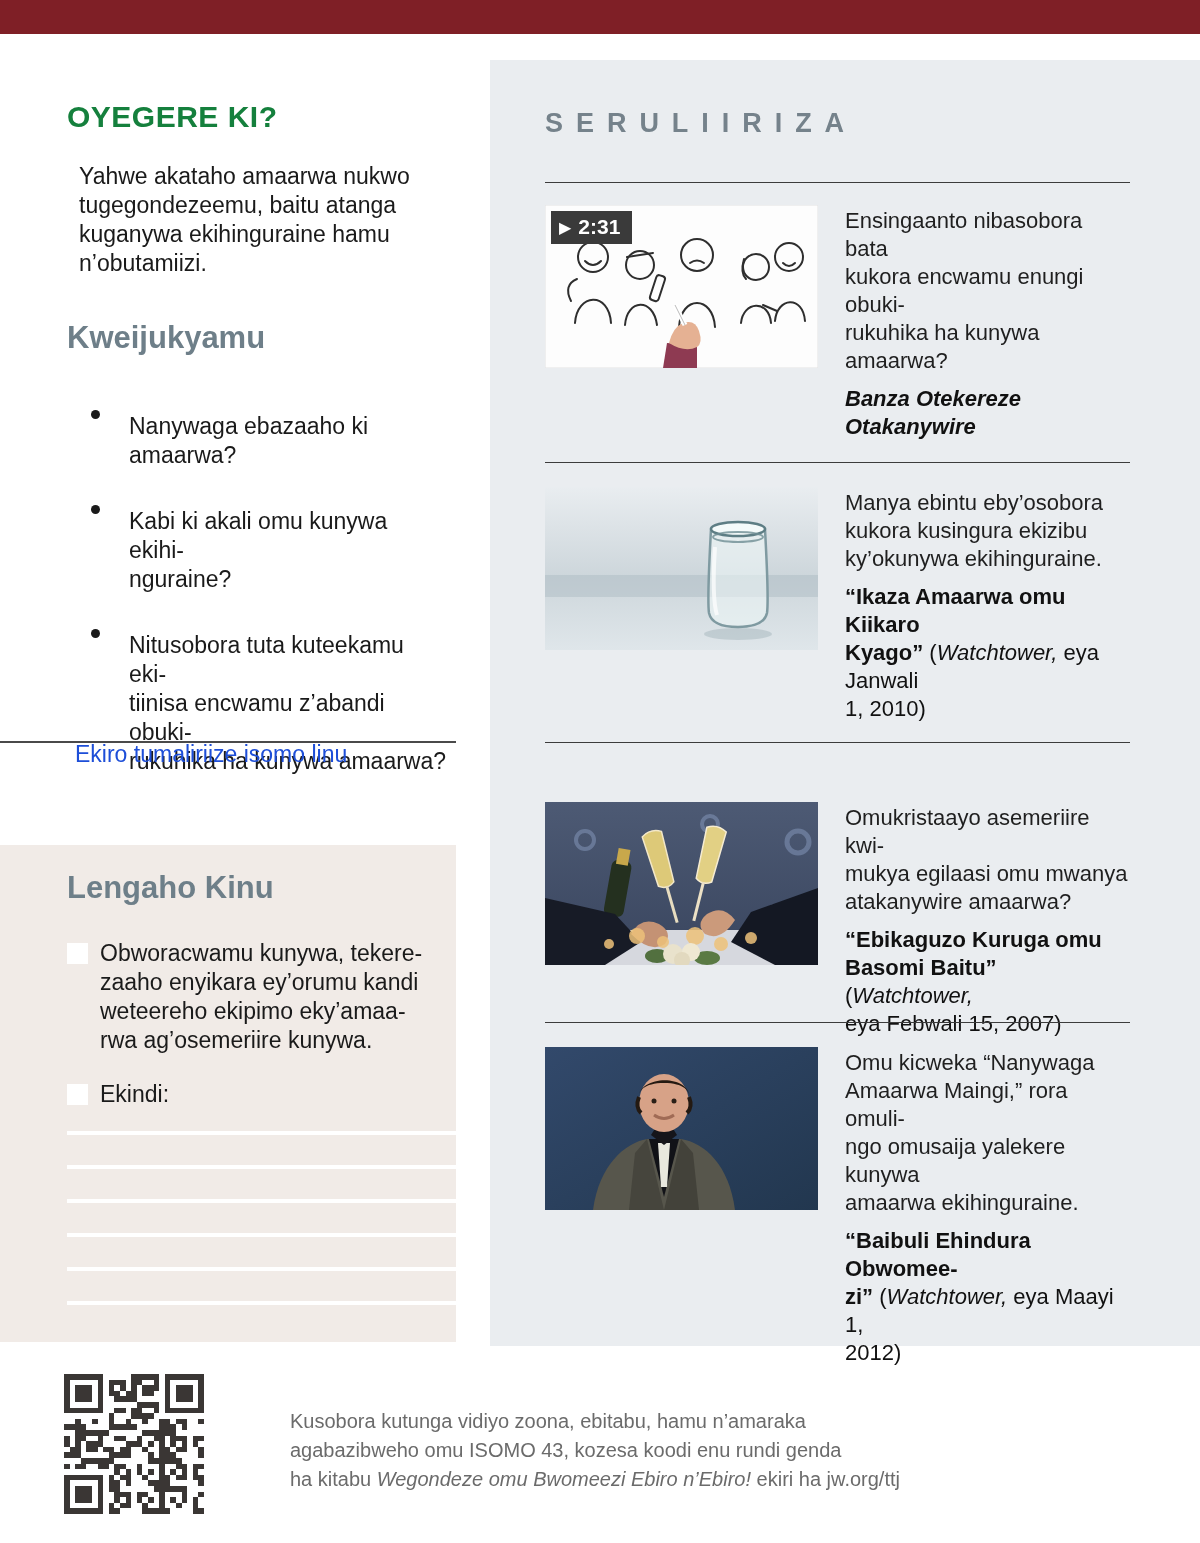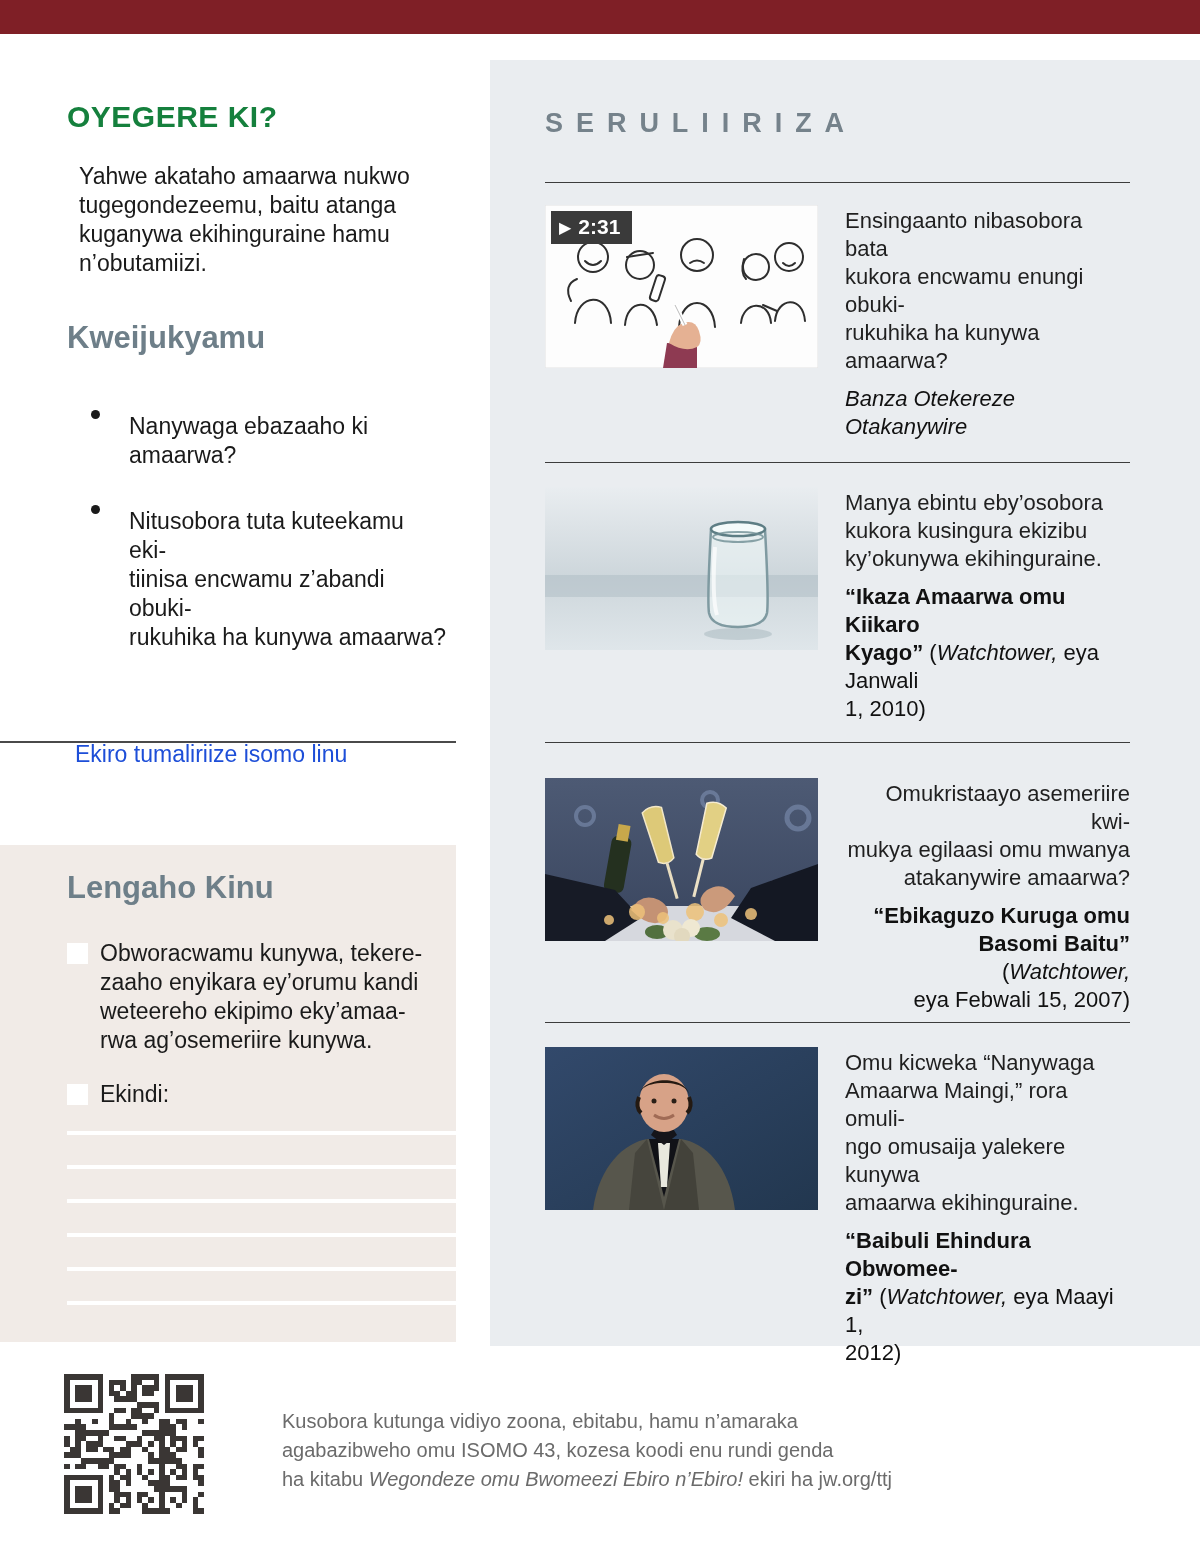--- a/index.html
+++ b/index.html
@@ -35,55 +35,60 @@
   #check-row-1{top:235px;}
   #blank-lines{position:absolute;left:67px;top:286px;width:389px;}
   .blank-line{height:4px;background:#ffffff;margin-bottom:30px;}
 
   
   #right-panel{position:absolute;left:490px;top:60px;width:784px;height:1286px;background:#eaedf0;}
   #right-heading{position:absolute;left:55px;top:48px;font-size:27px;font-weight:bold;color:#75828b;letter-spacing:.48em;margin:0;}
   .sep{position:absolute;left:55px;width:585px;height:1px;background:#3c3c3c;}
   #sep-0{top:122px;} #sep-1{top:402px;} #sep-2{top:682px;} #sep-3{top:962px;}
   .section{position:absolute;left:55px;width:585px;display:flex;}
-  #section-0{top:145px;} #section-1{top:427px;} #section-2{top:718px;text-align:right;} #section-3{top:987px;}
+  #section-0{top:145px;} #section-1{top:427px;} #section-2{top:742px;} #section-3{top:987px;}
   .media{width:273px;height:163px;flex:none;position:relative;margin-right:27px;background:#fff;}
   .media svg{display:block;}
   .sec-text{flex:1;padding-top:2px;}
   .sec-para{font-size:22px;line-height:28px;color:#1f1f1f;margin:0;}
   .sec-ref{font-size:22px;line-height:28px;color:#111111;margin:10px 0 0 0;}
   .ref-bold{font-weight:bold;}
-  .ref-bold-italic{font-weight:normal;font-style:italic;}
+  .ref-bold-italic{font-weight:bold;font-style:italic;}
   .ref-italic{font-style:italic;}
   #play-badge{position:absolute;left:6px;top:6px;background:#3a3a3a;color:#ffffff;
     font-size:21px;font-weight:bold;padding:4px 12px 5px 8px;display:flex;align-items:center;}
   #play-badge .tri{font-family:"DejaVu Sans",sans-serif;font-size:16px;margin-right:7px;}
 
   
   #qr-code{position:absolute;left:64px;top:1374px;width:140px;height:140px;}
-  #footer-text{position:absolute;left:282px;top:1407px;width:830px;font-size:20px;line-height:29px;color:#6b6b6b;}
+  #footer-text{position:absolute;left:290px;top:1407px;width:830px;font-size:20px;line-height:29px;color:#6b6b6b;}
 </style>
 </head>
 <body>
 
 <div id="page">
 
   <div id="accent-bar"></div>
 
   <div id="left-col">
     <h1 class="h-teal">OYEGERE KI?</h1>
     <p id="intro-para" class="body-text pre">Yahwe akataho amaarwa nukwo
 tugegondezeemu, baitu atanga
 kuganywa ekihinguraine hamu
 n’obutamiizi.</p>
     <h2 id="review-heading" class="h-slate">Kweijukyamu</h2>
 
     <div class="bullet-row">
       <span class="bullet-dot"></span>
       <span class="body-text pre">Nanywaga ebazaaho ki amaarwa?</span>
+    </div>
+    <div class="bullet-row">
+      <span class="bullet-dot"></span>
+      <span class="body-text pre">Kabi ki akali omu kunywa ekihi-
+nguraine?</span>
     </div>
     <div class="bullet-row">
       <span class="bullet-dot"></span>
       <span class="body-text pre">Nitusobora tuta kuteekamu eki-
 tiinisa encwamu z’abandi obuki-
 rukuhika ha kunywa amaarwa?</span>
     </div>
   </div>
 
   <div id="left-rule"></div>

